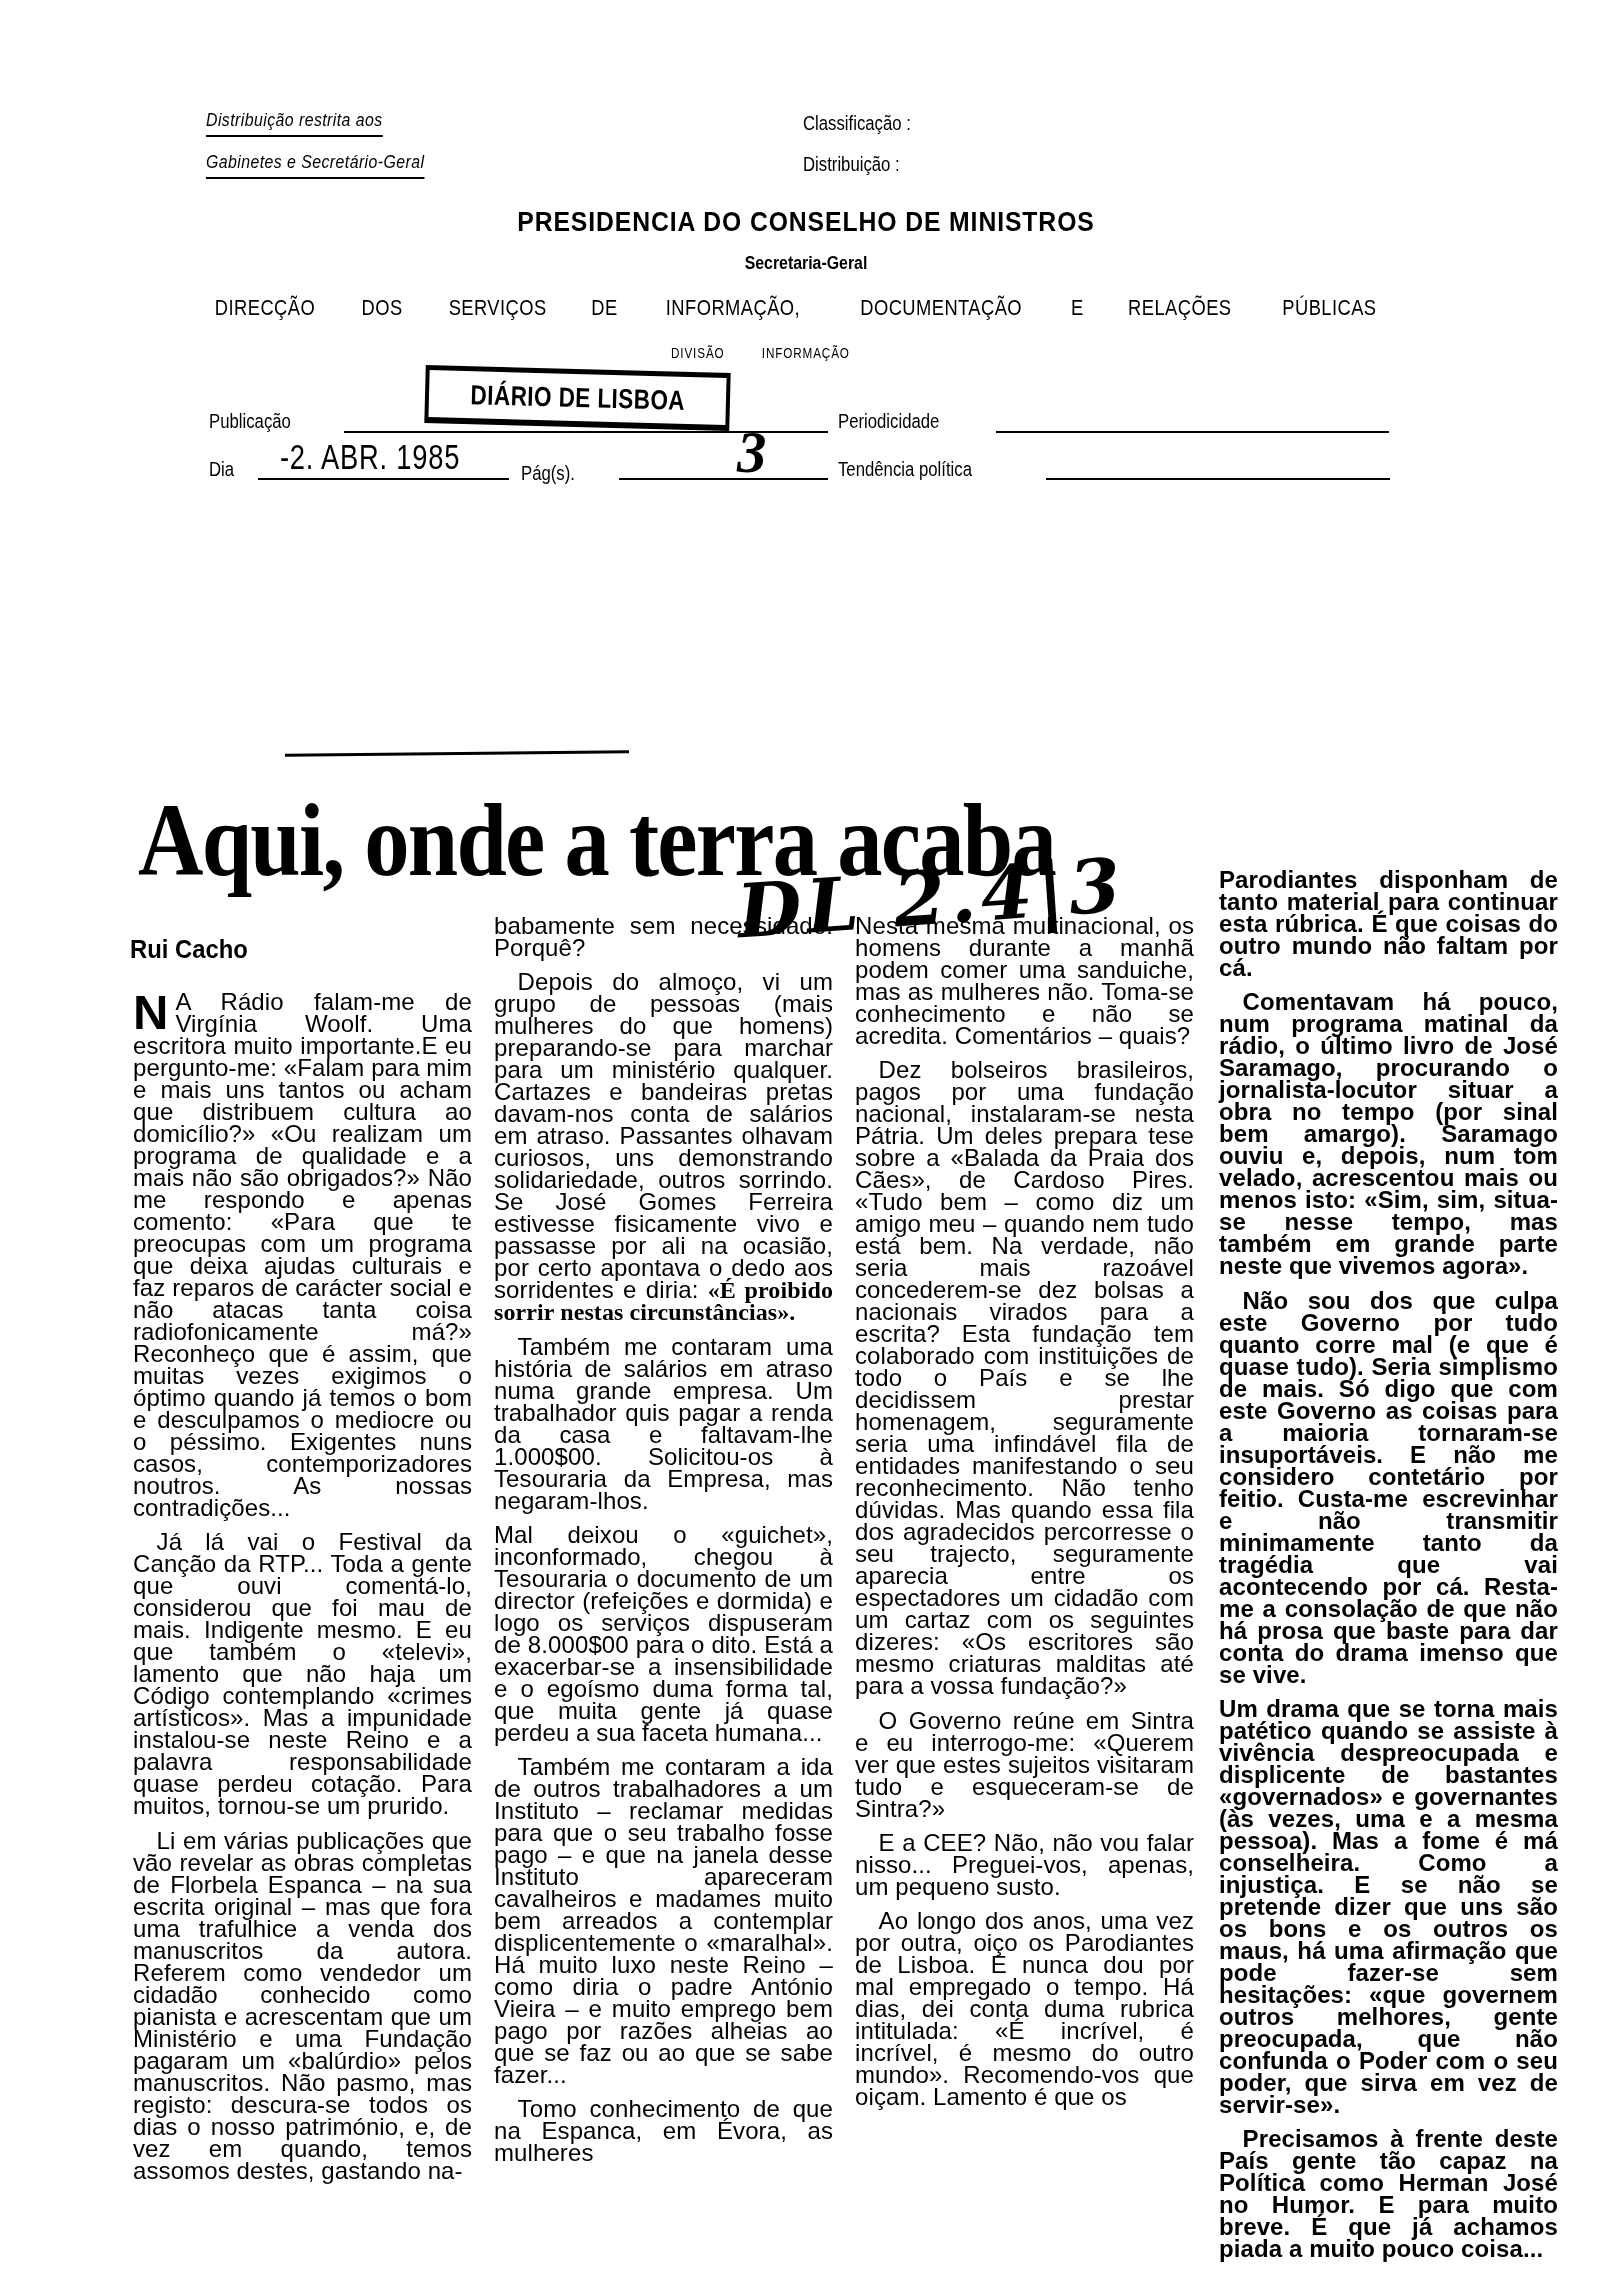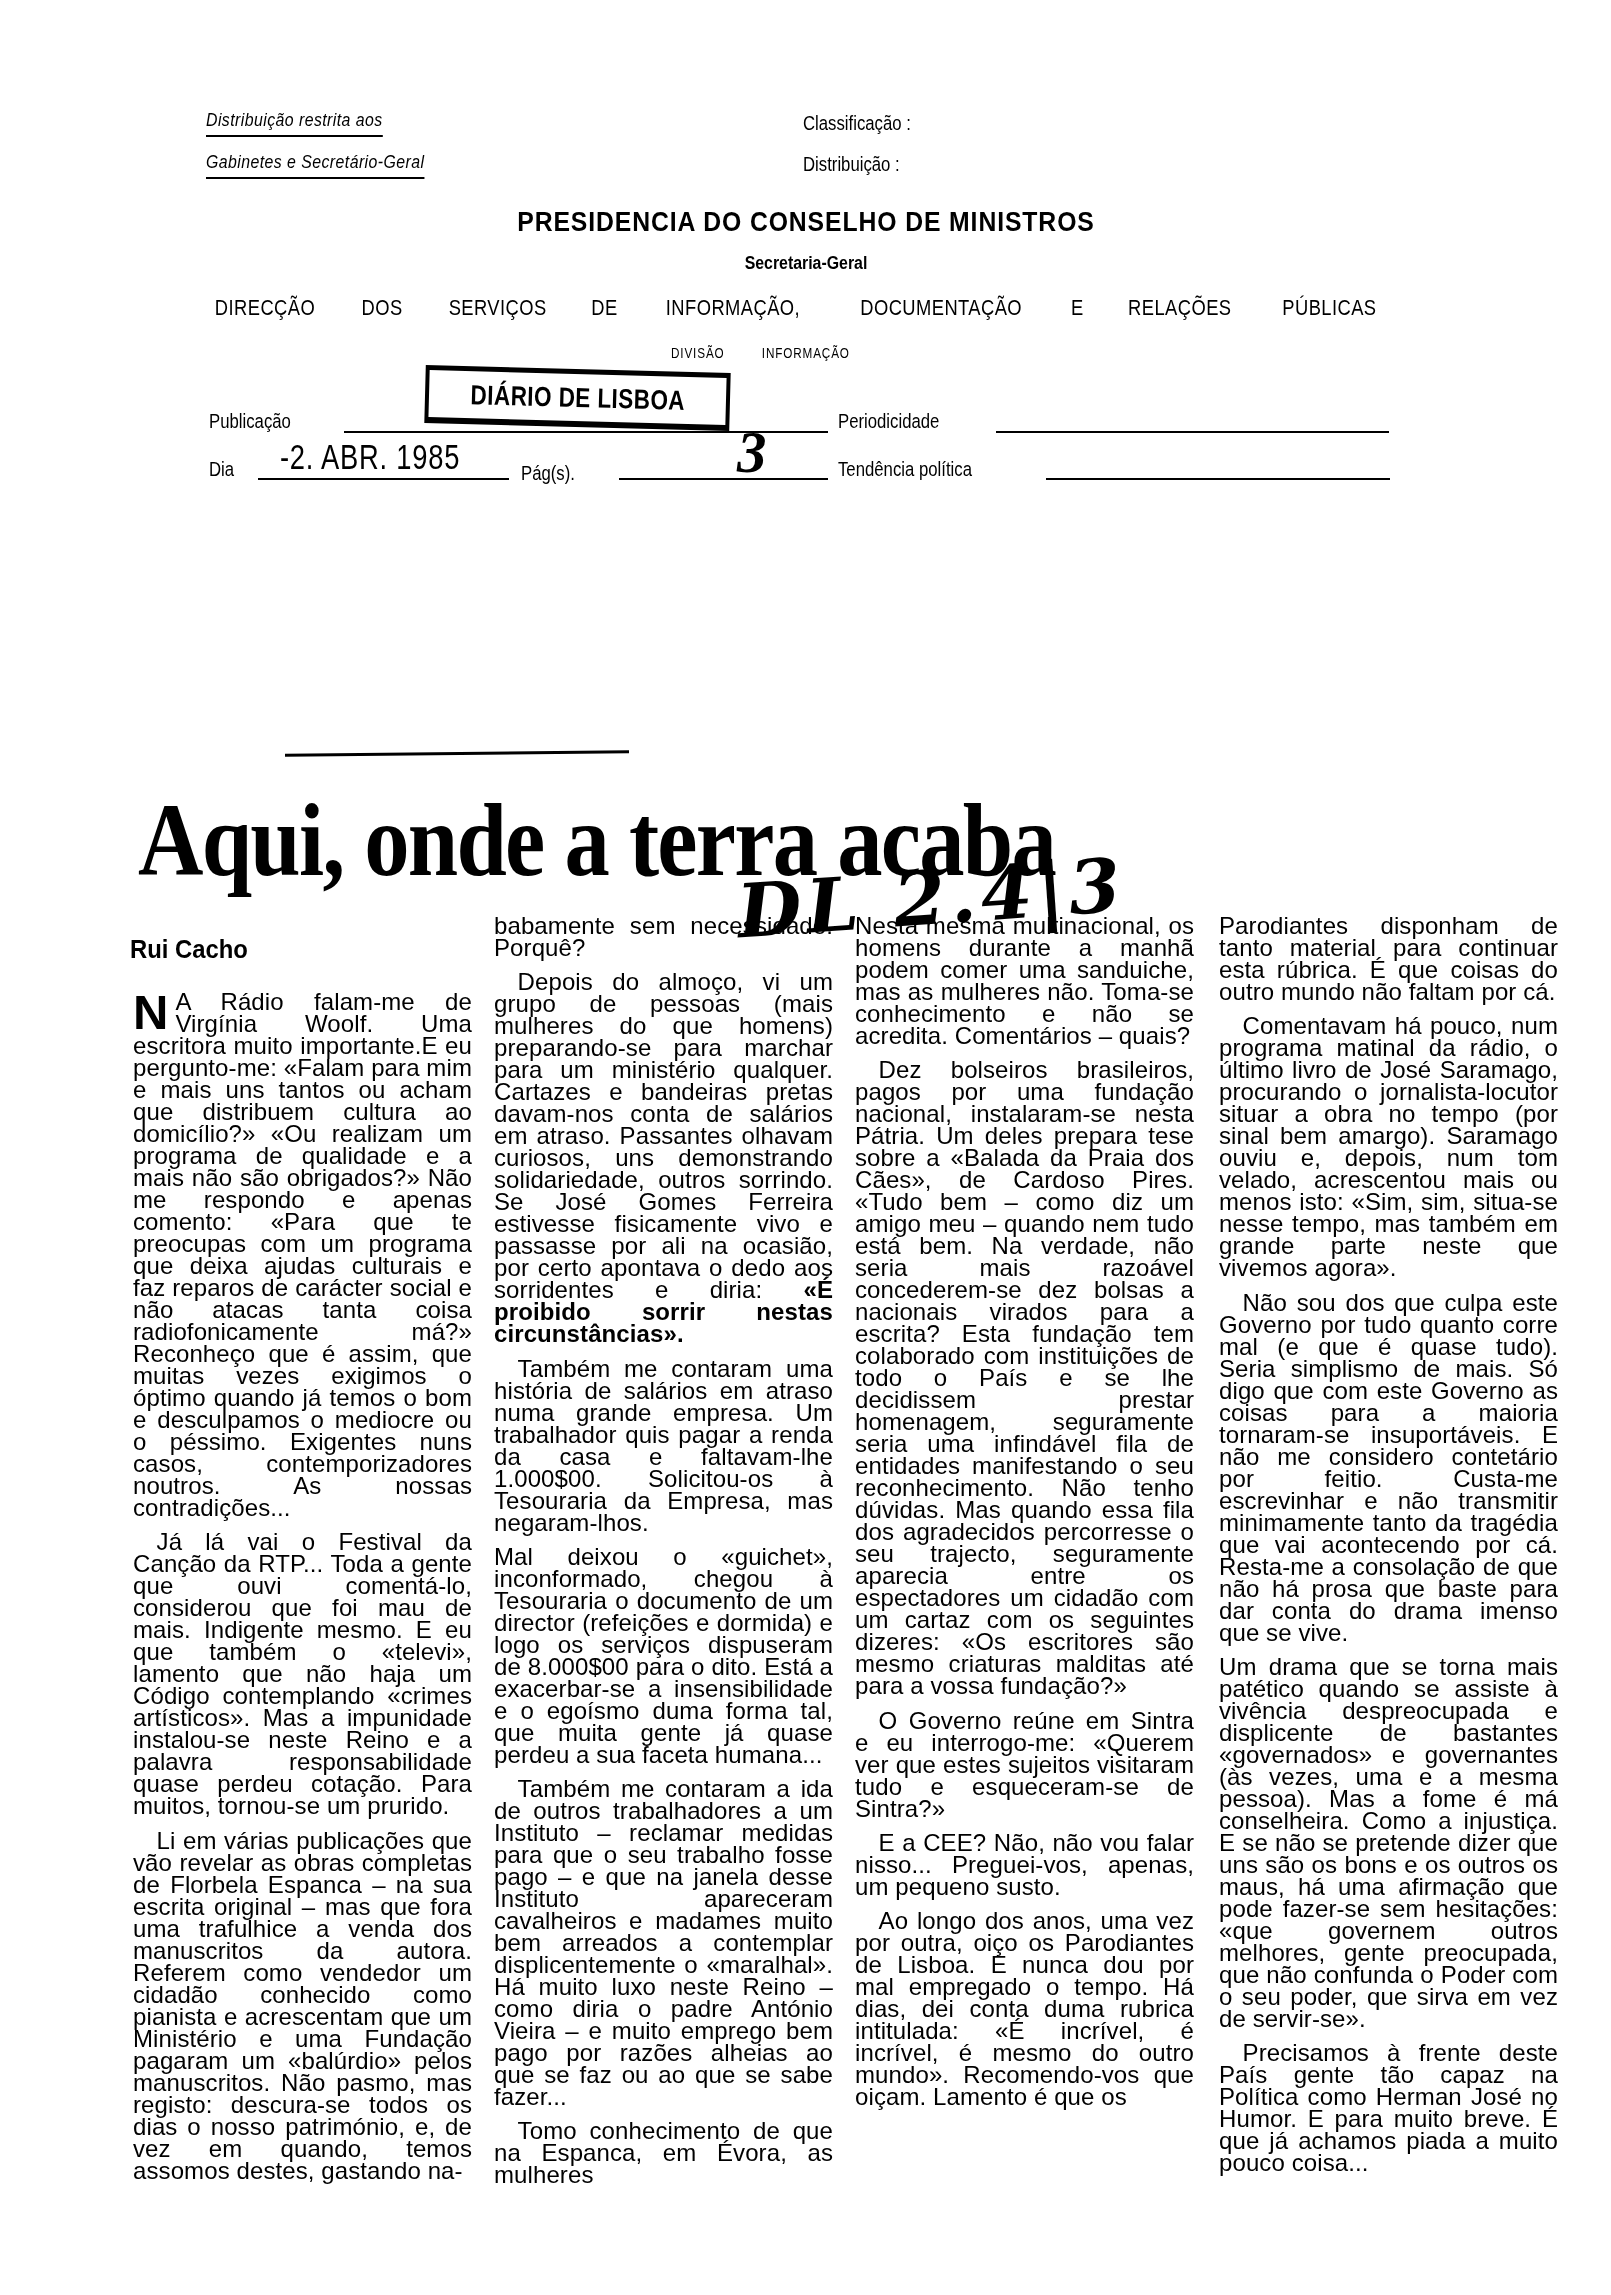--- a/index.html
+++ b/index.html
@@ -58,26 +58,26 @@
 
   .col {
     position: absolute; font-size: 24px; line-height: 22px; text-align: justify;
     hyphens: manual; letter-spacing: 0.1px;
   }
   .col p { margin: 0 0 12.3px 0; text-indent: 23.6px; }
   .col p.noindent { text-indent: 0; }
   .col p.drop::first-letter {
     float: left; font-size: 49px; line-height: 39px; font-weight: bold; margin: 2px 6.9px 0 0;
   }
-  .col p b { font-weight: bold; }
+  .col p b { font-weight: bold; font-family: Liberation Serif, serif; }
 
   .c1 { left: 133px; top: 991px; width: 339px; }
   .c2 { left: 494px; top: 915px; width: 339px; }
   .c3 { left: 855px; top: 915px; width: 339px; }
-  .c4 { left: 1219px; top: 915px; width: 339px; }
+  .c4 { left: 1219px; top: 869px; width: 339px; font-weight: bold; }
 </style>
 </head>
 <body>
 
 <div class="abs dist-note" style="left:206px; top:109px;">
   <div><span class="ul">Distribuição restrita aos</span></div>
   <div style="margin-top:13.8px;"><span class="ul">Gabinetes e Secretário-Geral</span></div>
 </div>
 
 <div class="abs classif" style="left:803px; top:112px;">Classificação :</div>

